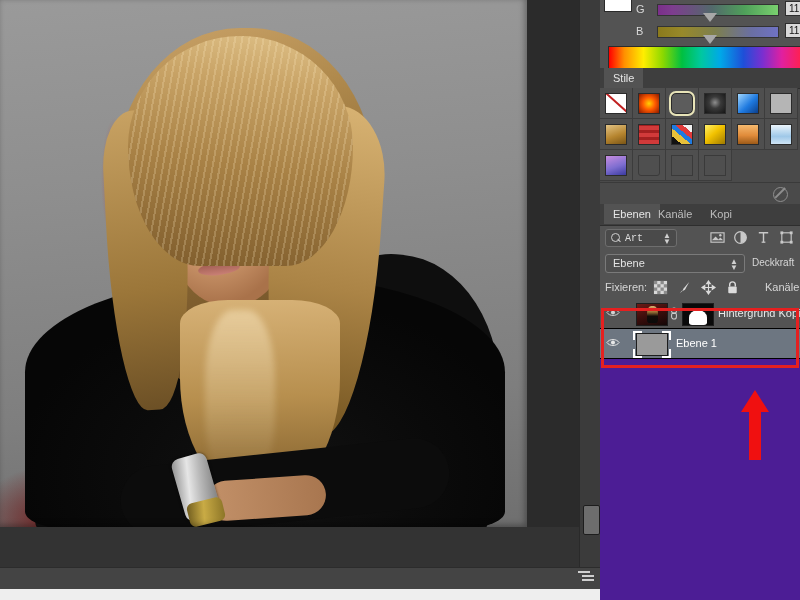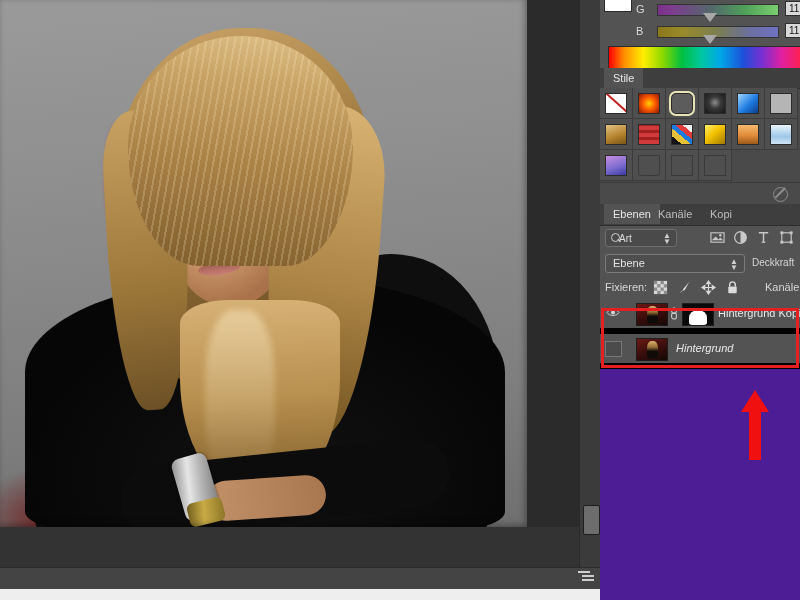--- a/index.html
+++ b/index.html
@@ -118,35 +118,35 @@
   .no-icon:after{content:"";position:absolute;left:-1px;top:4px;width:14px;height:1.5px;background:#8e8e8e;transform:rotate(-45deg);}
 
   
   .layers-panel{position:absolute;left:0;top:204px;width:200px;height:396px;background:#4c1d95;}
   .lp-tabbar{position:relative;height:21px;background:#3e3e3e;border-bottom:1px solid #2e2e2e;}
   .filter-row{position:relative;height:25px;background:#535353;}
   .filter-select{position:absolute;left:5px;top:3px;width:72px;height:18px;background:#4a4a4a;
      border:1px solid #6e6e6e;border-radius:3px;font-size:10px;color:#ddd;box-sizing:border-box;}
   .filter-select .mag{position:absolute;left:5px;top:3px;width:7px;height:7px;border:1.2px solid #cfcfcf;border-radius:50%;}
   .filter-select .mag:after{content:"";position:absolute;left:5px;top:6px;width:4px;height:1.2px;background:#cfcfcf;transform:rotate(45deg);}
-  .filter-select .txt{position:absolute;left:13px;top:3px;}
+  .filter-select .txt{position:absolute;left:19px;top:3px;font-family:Liberation Mono, monospace;}
   .updown{position:absolute;right:5px;top:3px;font-size:8px;color:#d0d0d0;line-height:6px;}
   .ficon{position:absolute;top:4px;width:15px;height:15px;}
   .mode-row{position:relative;height:26px;background:#535353;}
   .mode-select{position:absolute;left:5px;top:3px;width:140px;height:19px;background:#4e4e4e;
      border:1px solid #7a7a7a;border-radius:3px;font-size:11px;color:#e4e4e4;box-sizing:border-box;padding:2px 0 0 7px;}
   .mode-select .updown{right:6px;top:4px;}
   .mode-lbl{position:absolute;left:152px;top:6px;font-size:10px;color:#d6d6d6;}
   .lock-row{position:relative;height:22px;background:#535353;}
   .lock-lbl{position:absolute;left:5px;top:4px;font-size:11px;color:#d6d6d6;}
   .lockicon{position:absolute;top:3px;width:15px;height:15px;}
   .fill-lbl{position:absolute;left:165px;top:4px;font-size:11px;color:#d6d6d6;}
 
   .layer-list{position:relative;background:#535353;}
-  .layer-row{position:relative;height:29px;border-bottom:6px solid #000000;padding-left:36px;}
+  .layer-row{position:relative;height:29px;border-bottom:1px solid #000000;padding-left:36px;}
   .layer-row.selected{background:#6d7681;}
   .eye-btn{position:absolute;left:6px;top:8px;width:14px;height:11px;}
   .eye-outline{position:absolute;left:5px;top:7px;width:15px;height:14px;border:1px solid #777;background:#4b4b4b;}
   .thumb{position:absolute;left:36px;top:4px;width:30px;height:21px;border:1px solid #1d1d1d;overflow:hidden;
      background:linear-gradient(160deg,#6d1b16 0%,#3f0f0d 45%,#140707 100%);}
   .thumb .mini-fig{position:absolute;left:10px;top:2px;width:11px;height:17px;
      background:linear-gradient(180deg,#d9b070 0%,#9a7238 35%,#120c08 60%,#0b0b0b 100%);border-radius:40% 40% 20% 20%;}
   .thumb.flat{background:#9a9a9a;}
   .corner{position:absolute;width:7px;height:7px;border:2px solid #fff;}
   .link-ic{position:absolute;left:70px;top:8px;width:8px;height:13px;}
@@ -375,28 +375,33 @@
           <svg class="link-ic" viewBox="0 0 10 16">
             <rect x="2" y="1" width="6" height="7" rx="3" fill="none" stroke="#cfcfcf" stroke-width="1.3"></rect>
             <rect x="2" y="7" width="6" height="8" rx="3" fill="none" stroke="#cfcfcf" stroke-width="1.3"></rect>
           </svg>
           <div class="mask-thumb">
               <div class="blob"></div>
             </div>
           <div class="layer-name">Hintergrund Kopi</div>
         </div>
 
-
-        <div class="layer-row">
-          <div class="eye-outline"></div>
-          <div class="thumb">
-              <div class="mini-fig"></div>
-            </div>
-          <div class="layer-name italic" style="left:76px">Hintergrund</div>
+        <div class="layer-row selected">
+          <svg class="eye-btn" viewBox="0 0 16 12">
+            <path d="M1 6 C4 1.5 12 1.5 15 6 C12 10.5 4 10.5 1 6 Z" fill="none" stroke="#e8e8e8" stroke-width="1.1"></path>
+            <circle cx="8" cy="6" r="2.3" fill="#e8e8e8"></circle>
+          </svg>
+          <div class="thumb flat"></div>
+          <div class="corner" style="left:33px;top:2px;border-right:none;border-bottom:none;"></div>
+          <div class="corner" style="left:62px;top:2px;border-left:none;border-bottom:none;"></div>
+          <div class="corner" style="left:33px;top:20px;border-right:none;border-top:none;"></div>
+          <div class="corner" style="left:62px;top:20px;border-left:none;border-top:none;"></div>
+          <div class="layer-name" style="left:76px">Ebene 1</div>
         </div>
+
 
       </div>
 
     </div>
   </div>
 
   <div class="red-highlight"></div>
   <svg class="red-arrow" viewBox="0 0 30 70">
     <polygon points="15,0 29,22 21,22 21,70 9,70 9,22 1,22" fill="#f01010"></polygon>
   </svg>

